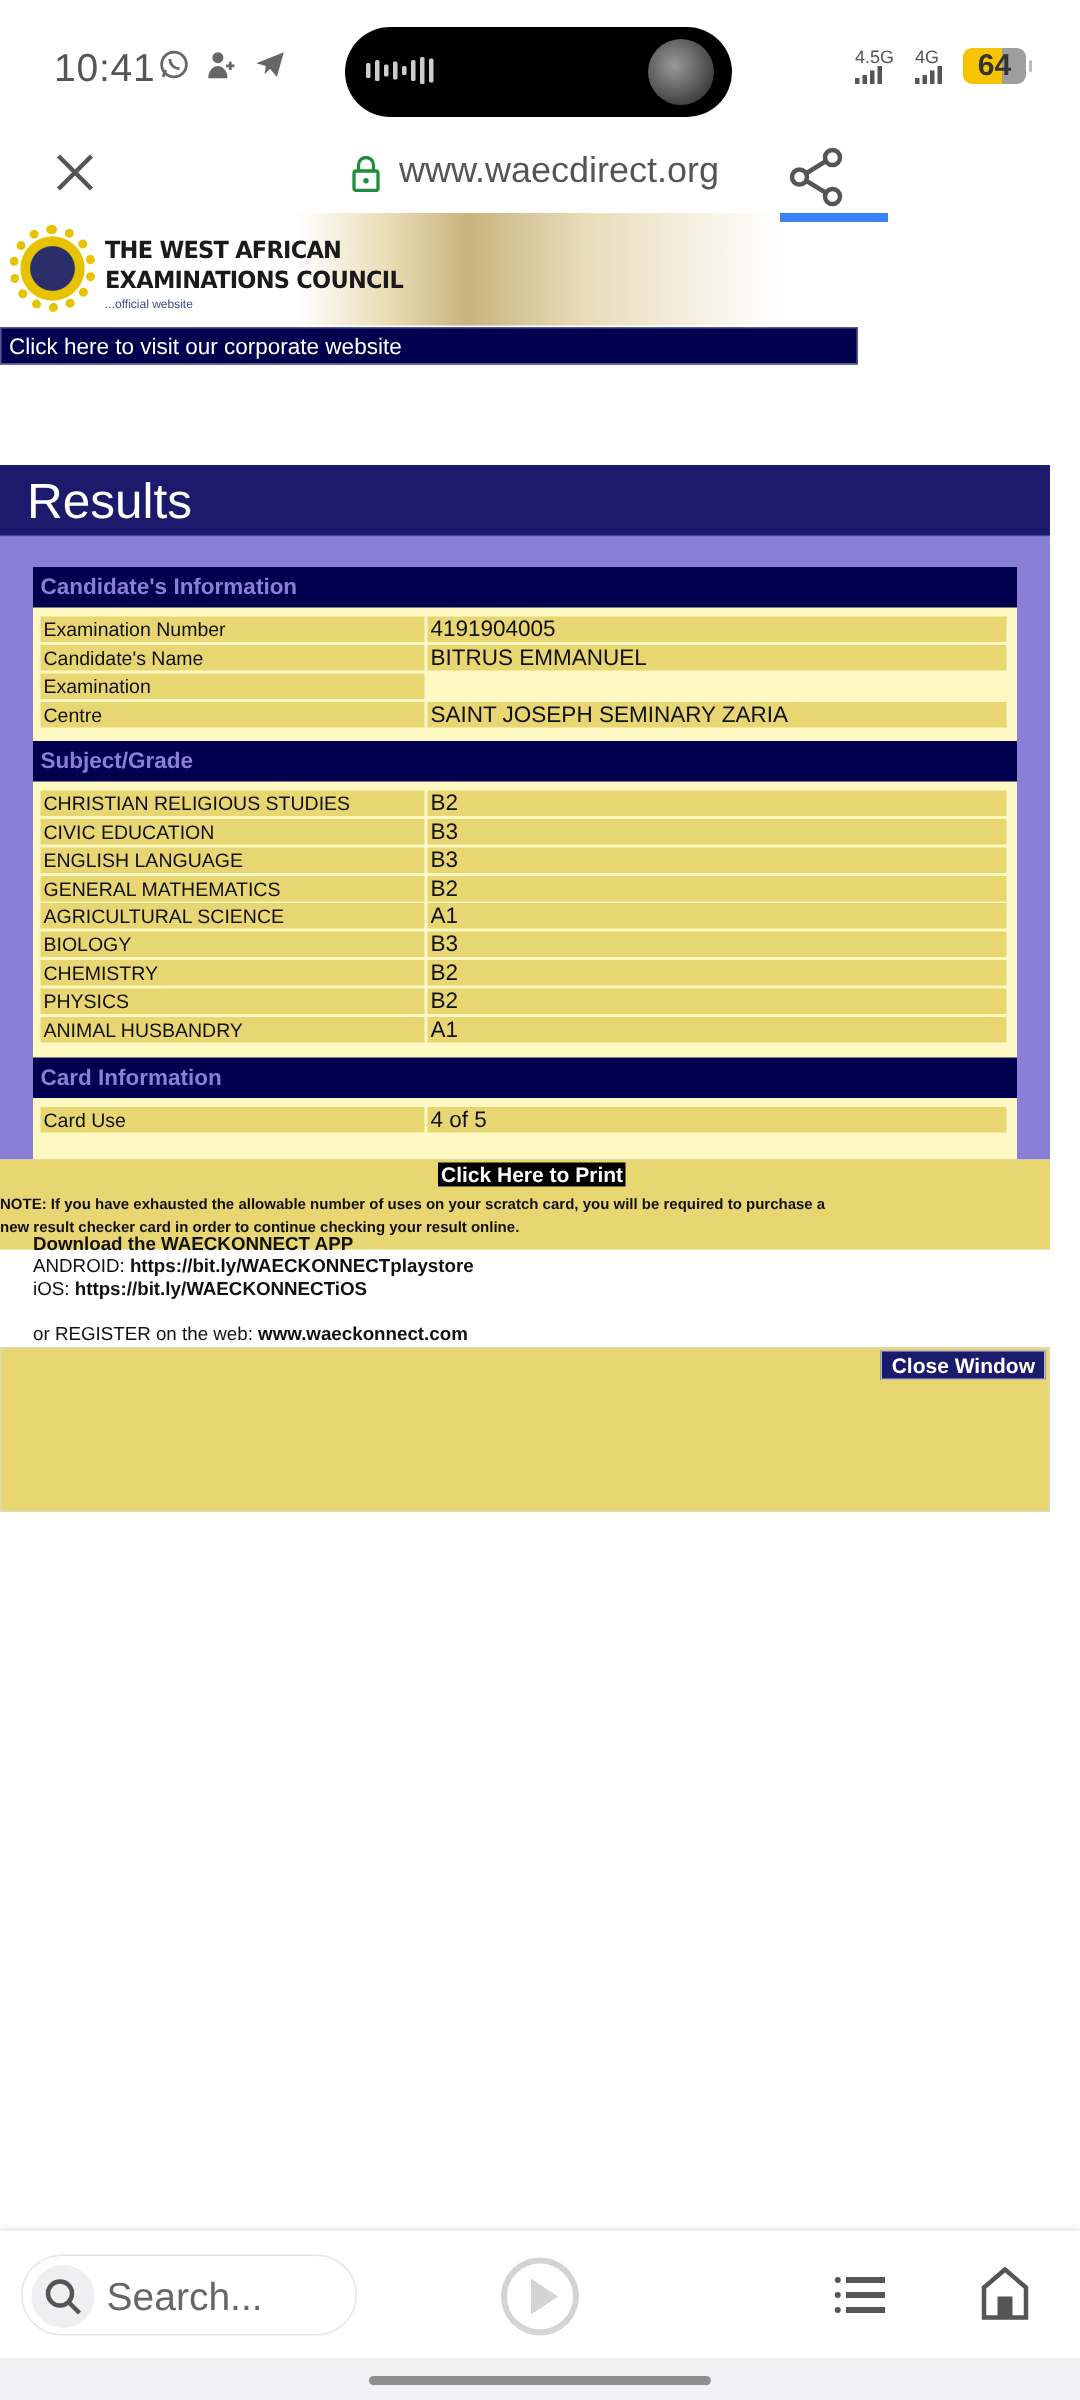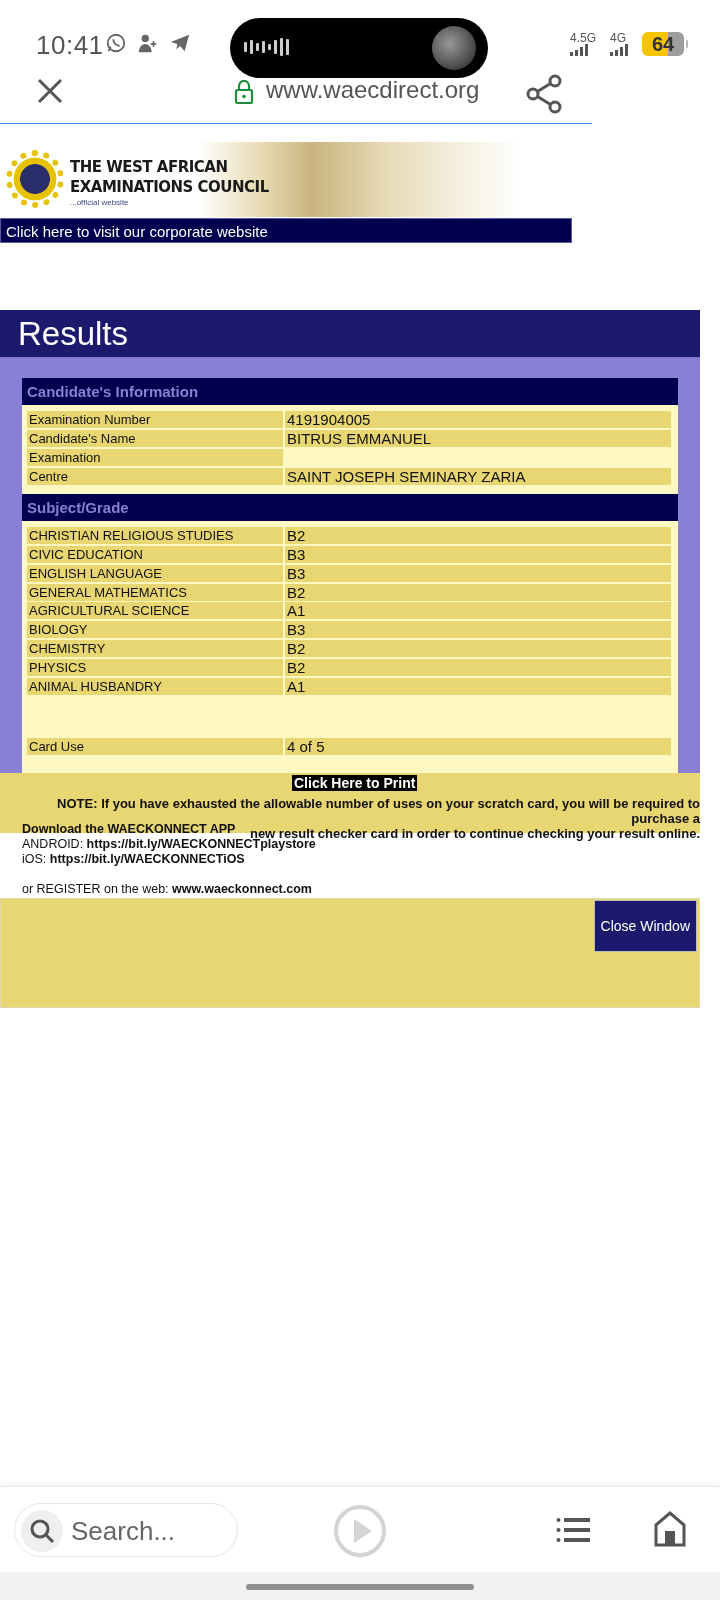--- a/index.html
+++ b/index.html
@@ -16,21 +16,21 @@
   .island .wave i { display: block; width: 3px; background: #ccc; border-radius: 1px; }
   .island .cam { position: absolute; right: 12px; top: 8px; width: 44px; height: 44px; border-radius: 50%; background: radial-gradient(circle at 40% 40%, #999, #444 70%, #222); }
   .sb-right { position: absolute; right: 36px; top: 32px; display: flex; gap: 14px; align-items: center; }
   .sig { font-size: 12px; color: #555; line-height: 12px; display: flex; flex-direction: column; align-items: flex-start; }
   .sig .bars { display: flex; gap: 2px; align-items: flex-end; height: 12px; }
   .sig .bars i { display: block; width: 3px; background: #555; }
   .battery { width: 42px; height: 24px; border-radius: 6px; background: linear-gradient(90deg, #f6c400 0 62%, #9e9e9e 62% 100%); position: relative; font-size: 20px; font-weight: bold; color: #333; text-align: center; line-height: 24px; }
   .battery::after { content: ""; position: absolute; right: -4px; top: 8px; width: 2px; height: 8px; background: #bbb; border-radius: 1px; }
 
   
-  .urlbar { position: absolute; top: 72px; left: 0; width: 592px; height: 52px; border-bottom: 1px solid #3b82f6; }
+  .urlbar { position: absolute; top: 96px; left: 0; width: 592px; height: 52px; border-bottom: 6px solid #3b82f6; }
   .close-x { position: absolute; left: 32px; top: 4px; width: 36px; height: 36px; font-size: 36px; color: #555; line-height: 36px; text-align: center; }
   .lock { position: absolute; left: 234px; top: 8px; width: 20px; height: 24px; }
   .url { position: absolute; left: 266px; top: 4px; font-size: 24px; color: #555; }
   .share { position: absolute; right: 30px; top: 2px; width: 36px; height: 40px; }
 
   
   .banner { position: absolute; top: 142px; left: 0; width: 520px; height: 75px; background: linear-gradient(90deg, #fff 0%, #fff 38%, #e9dcb4 50%, #c9b47e 60%, #e8dcb9 75%, #fff 100%); }
   .logo-sun { position: absolute; left: 8px; top: 10px; width: 54px; height: 54px; border-radius: 50%; background: radial-gradient(circle, #2a2f6b 0 38%, #e6c200 40% 55%, transparent 57%); }
   .logo-sun::before { content: ""; position: absolute; inset: -2px; border-radius: 50%; border: 6px dotted #e6c200; }
   .banner-title { position: absolute; left: 70px; top: 16px; font-family: "DejaVu Sans", sans-serif; font-weight: bold; font-size: 15px; line-height: 19px; color: #1a1a1a; letter-spacing: -0.5px; transform: scaleY(1.05); }
@@ -41,29 +41,29 @@
   .results-header { position: absolute; top: 310px; left: 0; width: 700px; height: 48px; background: #1b1a6c; color: #fff; font-size: 33px; line-height: 48px; padding-left: 18px; border-bottom: 1px solid #7a73cc; }
   .results-panel { position: absolute; top: 358px; left: 0; width: 700px; height: 415px; background: #8a7fd6; }
   .inner { position: absolute; left: 22px; top: 20px; width: 656px; height: 395px; background: #fef9c3; }
   .sec-head { position: absolute; left: 0; width: 656px; height: 27px; background: #01004e; color: #8a7fd6; font-size: 15px; font-weight: bold; line-height: 27px; padding-left: 5px; }
   .row { position: absolute; left: 5px; width: 644px; height: 17px; display: flex; gap: 2px; }
   .row .k { width: 256px; background: #e8d673; font-size: 13px; line-height: 17px; padding-left: 2px; color: #111; }
   .row .v { flex: 1; background: #e8d673; font-size: 15px; line-height: 17px; padding-left: 2px; color: #111; }
 
   .print-strip { position: absolute; top: 773px; left: 0; width: 700px; height: 60px; background: #e8d673; }
   .print-btn { position: absolute; top: 2px; left: 292px; height: 16px; background: #000; color: #fff; font-weight: bold; font-size: 14px; line-height: 16px; padding: 0 2px; }
-  .note { position: absolute; top: 21px; right: 0; width: 700px; text-align: right; font-size: 13px; line-height: 15px; font-weight: bold; color: #111; padding-top: 2px; border-top: 1px solid #f3ec b0; }
+  .note { position: absolute; top: 21px; right: 0; width: 700px; text-align: left; font-size: 10px; line-height: 15px; font-weight: bold; color: #111; padding-top: 2px; border-top: 1px solid #f3ec b0; }
   .note b { font-weight: 900; }
 
   .app-info { position: absolute; top: 822px; left: 22px; font-size: 12.5px; line-height: 15px; color: #111; }
   .app-info .bold { font-weight: bold; }
   .app-info .gap { height: 15px; }
 
   .yellow-block { position: absolute; top: 898px; left: 0; width: 700px; height: 110px; background: #e8d673; border: 1px solid #e0d9b0; }
-  .close-window { position: absolute; right: 2px; top: 1px; background: #1b1a6c; color: #fff; font-weight: normal; font-size: 14px; line-height: 18px; padding: 16px 6px; border: 1px solid #bbb; }
+  .close-window { position: absolute; right: 2px; top: 1px; background: #1b1a6c; color: #fff; font-weight: bold; font-size: 14px; line-height: 18px; padding: 0 6px; border: 1px solid #bbb; }
 
   
   .bottom-bar { position: absolute; top: 1486px; left: 0; width: 720px; height: 86px; background: #fff; border-top: 1px solid #e6e6e6; box-shadow: 0 -2px 3px rgba(0,0,0,0.05); }
   .search-pill { position: absolute; left: 14px; top: 16px; width: 224px; height: 54px; border: 1.5px solid #e6e6ea; border-radius: 27px; }
   .search-ic { position: absolute; left: 6px; top: 6px; width: 42px; height: 42px; border-radius: 50%; background: #efeff2; }
   .search-ph { position: absolute; left: 56px; top: 12px; font-size: 26px; color: #666; }
   .play-ic { position: absolute; left: 334px; top: 18px; width: 52px; height: 52px; border-radius: 50%; border: 4px solid #d4d4d4; }
   .play-ic::after { content: ""; position: absolute; left: 16px; top: 10px; border-left: 18px solid #d4d4d4; border-top: 12px solid transparent; border-bottom: 12px solid transparent; }
   .list-ic { position: absolute; left: 556px; top: 30px; width: 34px; height: 26px; }
   .home-ic { position: absolute; left: 654px; top: 24px; width: 32px; height: 36px; }
@@ -217,20 +217,21 @@
       </div>
     <div class="row" style="top:281px">
         <div class="k">PHYSICS</div>
         <div class="v">B2</div>
       </div>
     <div class="row" style="top:300px">
         <div class="k">ANIMAL HUSBANDRY</div>
         <div class="v">A1</div>
       </div>
 
+    <div class="sec-head" style="top:327px">Card Information</div>
     <div class="row" style="top:360px">
         <div class="k">Card Use</div>
         <div class="v">4 of 5</div>
       </div>
   </div>
 </div>
 
 <div class="print-strip">
   <div class="print-btn">Click Here to Print</div>
   <div class="note">

